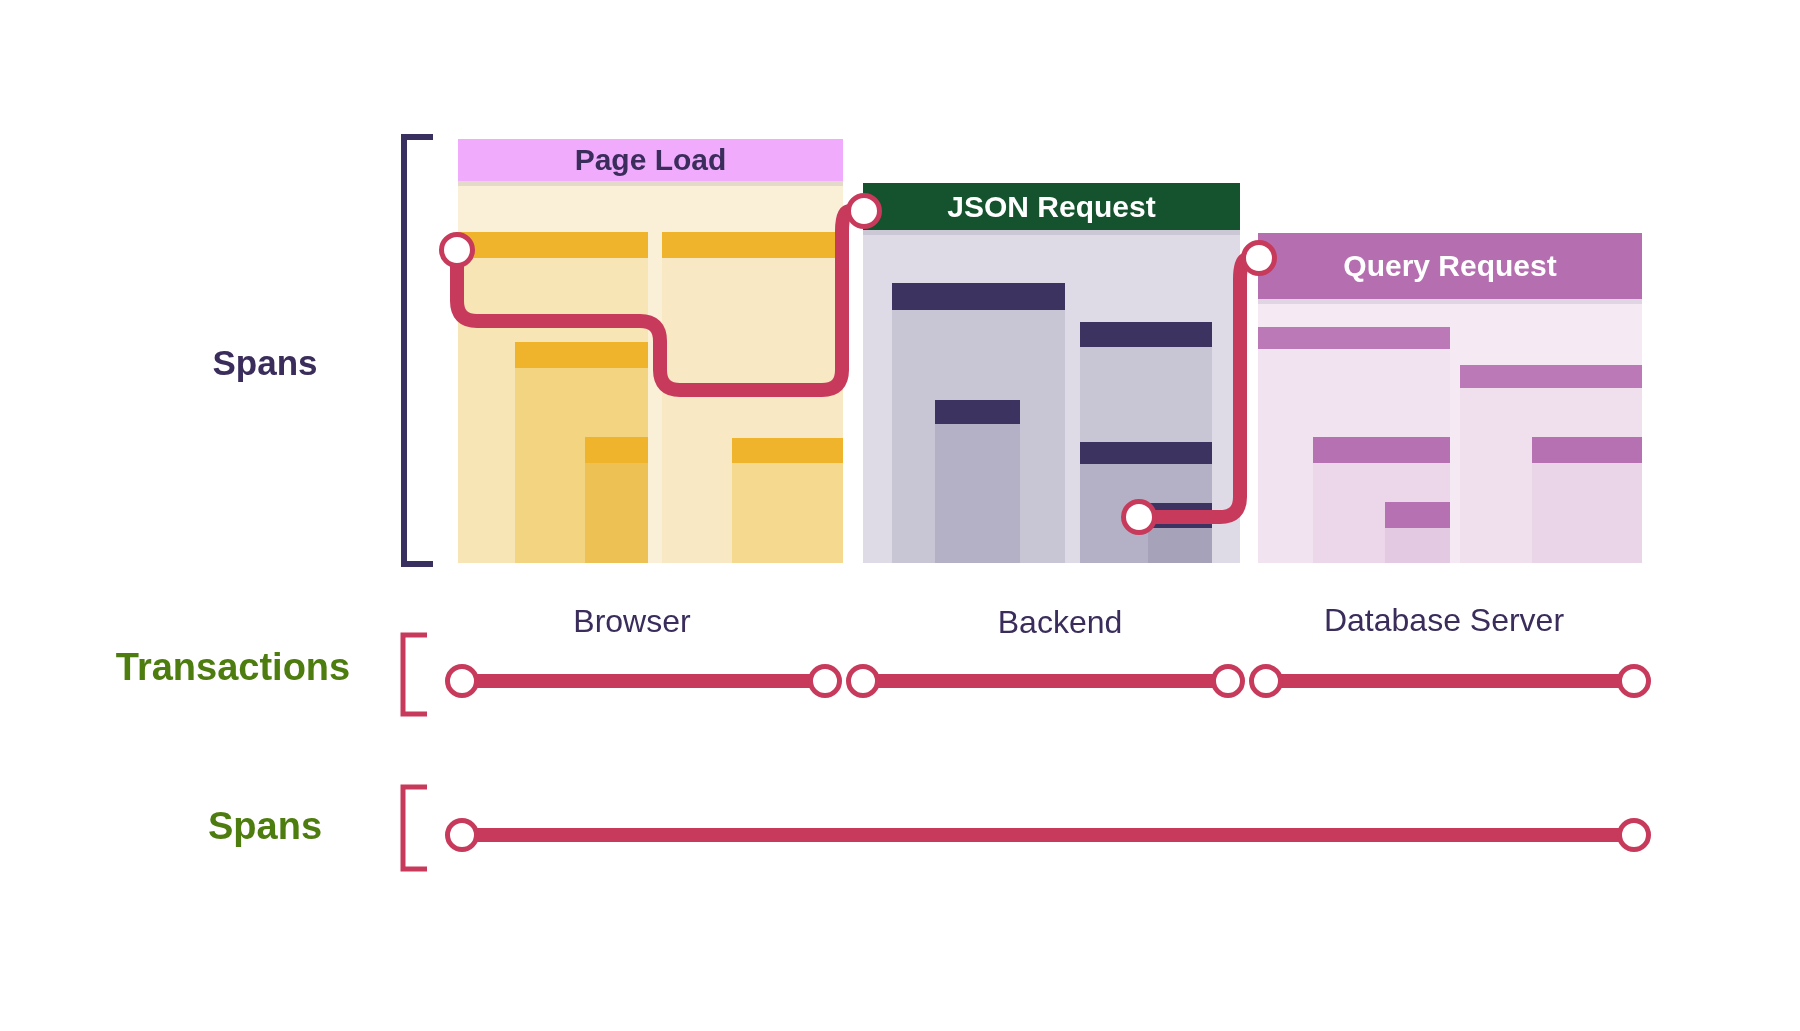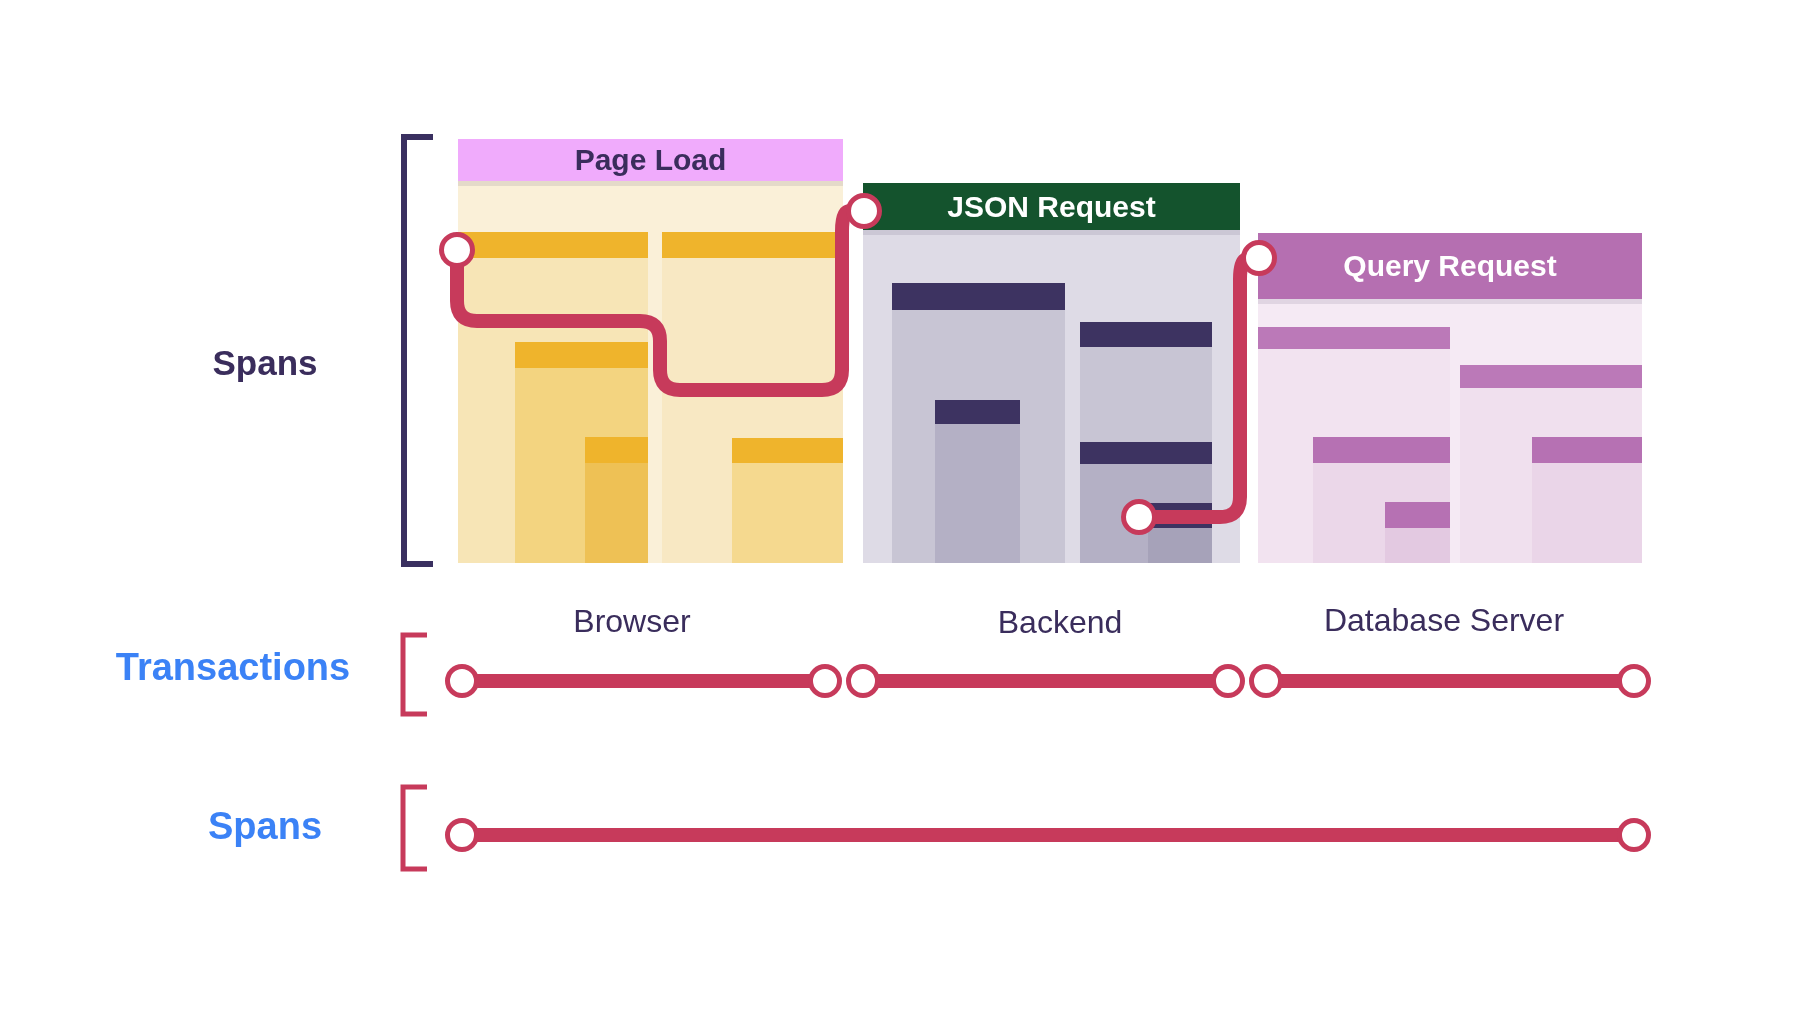--- a/index.html
+++ b/index.html
@@ -11,21 +11,21 @@
     overflow: hidden;
     font-family: "Liberation Sans", sans-serif;
   }
   .rowlabel {
     position: absolute;
     transform: translate(-50%, -50%);
     font-weight: 700;
     white-space: nowrap;
   }
   .rowlabel.navy { color: #3A2D5C; font-size: 35px; }
-  .rowlabel.red  { color: #3b82f6; font-size: 38px; }
+  .rowlabel.red  { color: #4d7c0f; font-size: 38px; }
   #lbl-spans        { left: 265px; top: 363px; }
   #lbl-transactions { left: 233px; top: 667px; }
   #lbl-trace        { left: 265px; top: 826px; }
 
   .panel { position: absolute; }
   .panel-header {
     position: absolute;
     left: 0; top: 0; right: 0;
     display: flex;
     align-items: center;

